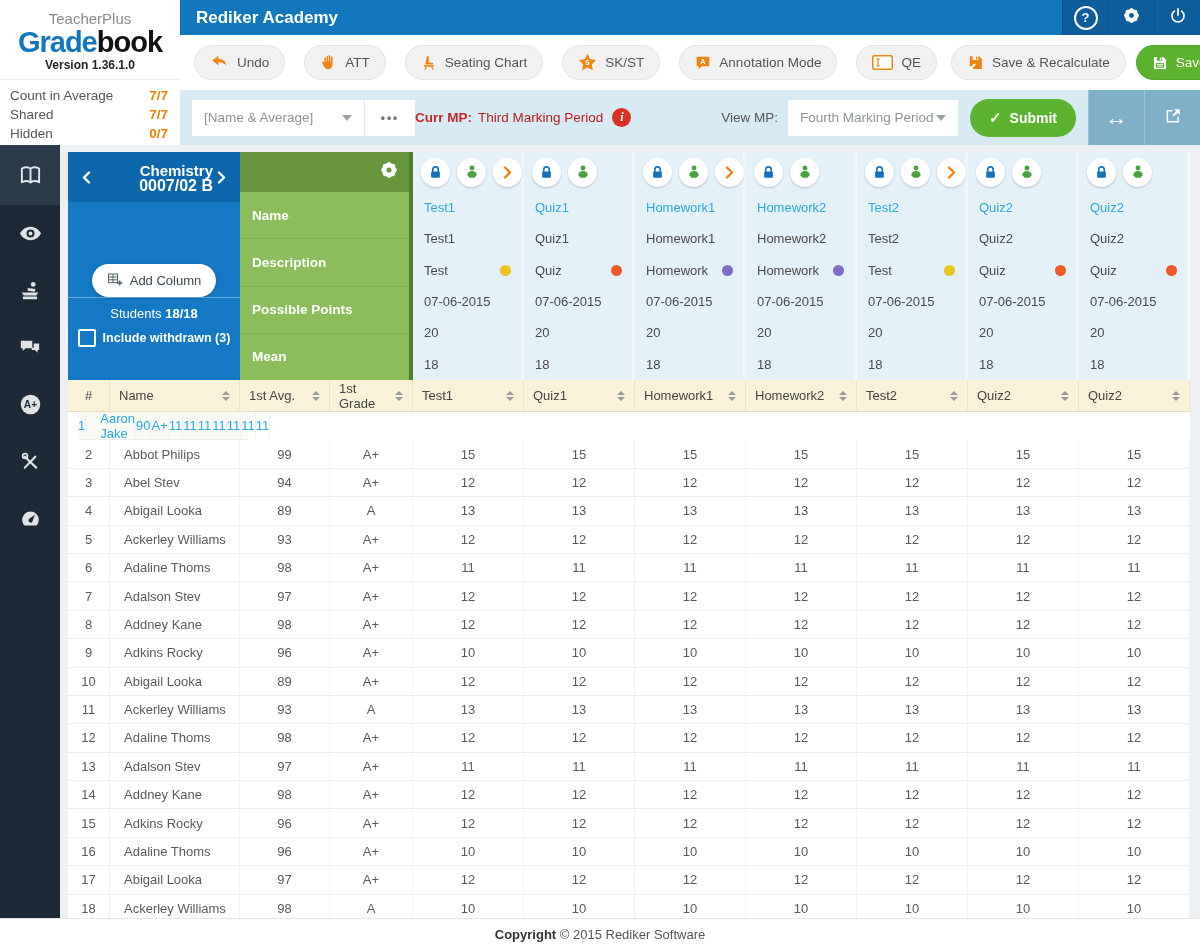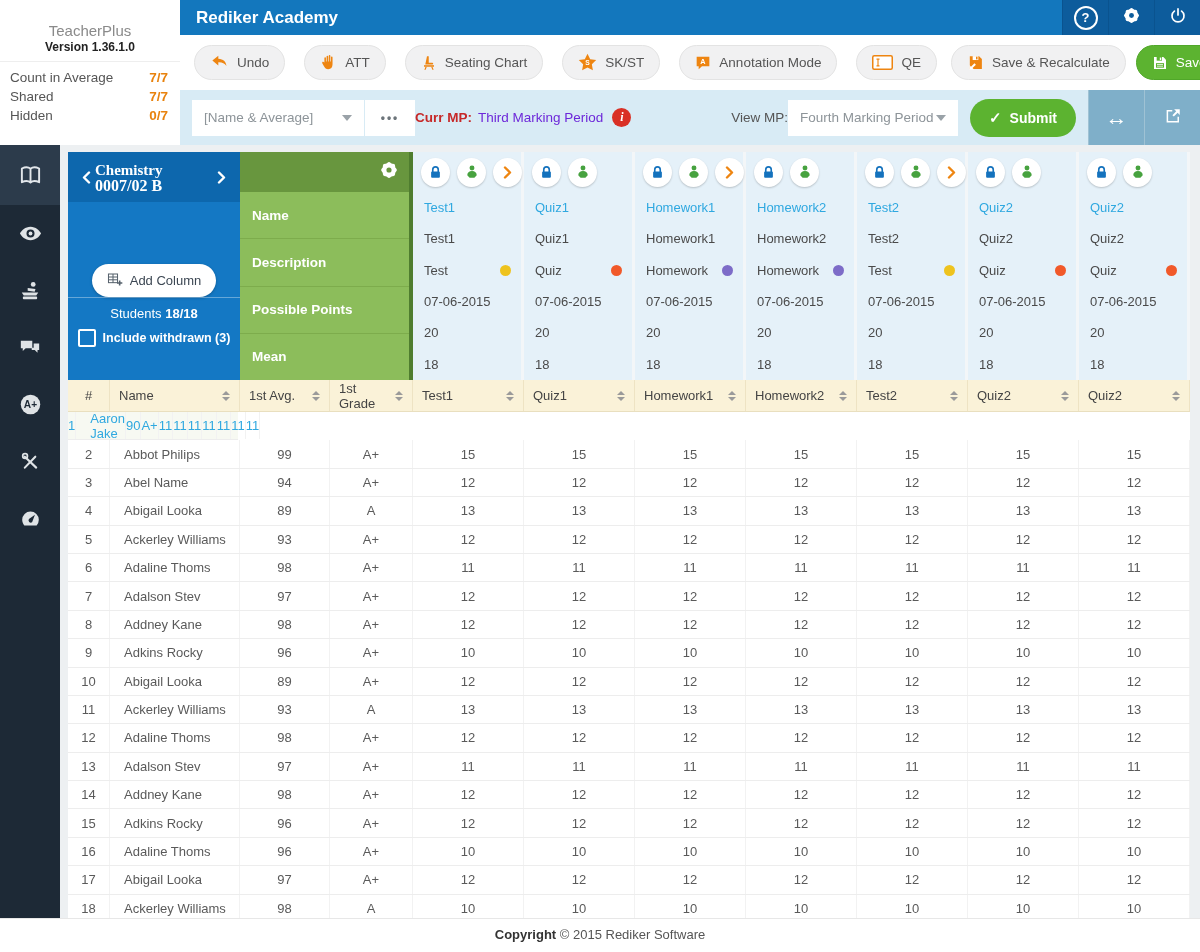--- a/index.html
+++ b/index.html
@@ -1,20 +1,20 @@
 <!DOCTYPE html>
 <html><head>
 <meta charset="utf-8">
 <style>
   html,body{margin:0;padding:0;}
   body{width:1200px;height:952px;font-family:"Liberation Sans",sans-serif;background:#fff;overflow:hidden;}
   .page{position:relative;width:1200px;height:952px;}
 
   
-  .logo{position:absolute;left:0;top:12px;width:180px;height:145px;background:#fff;box-sizing:border-box;padding-top:10px;}
+  .logo{position:absolute;left:0;top:0;width:180px;height:145px;background:#fff;box-sizing:border-box;padding-top:10px;}
   .logo-top{text-align:center;color:#8a8a8a;font-size:15px;}
   .logo-main{text-align:center;font-size:29px;font-weight:bold;line-height:30px;letter-spacing:-1px;}
   .logo-main .lb{color:#1377bd;}
   .logo-main .ld{color:#111;}
   .logo-ver{text-align:center;font-size:12px;font-weight:bold;color:#222;margin-top:1px;}
   .stats{margin-top:7px;border-top:1px solid #eee;padding:6px 12px 0 10px;}
   .stat-row{display:flex;justify-content:space-between;font-size:13.5px;line-height:19px;color:#555;gap:8px;}
   .stat-row b{color:#e8820d;}
 
   
@@ -36,44 +36,44 @@
   .toolbar .pill + .pill{margin-left:10px;}
 
   
   .filterbar{position:absolute;left:180px;top:90px;width:1020px;height:55px;background:#d8ebf5;display:flex;align-items:center;box-sizing:border-box;padding-left:12px;}
   .white-box{background:#fff;height:36px;display:flex;align-items:center;box-sizing:border-box;padding:0 12px;color:#8d9499;font-size:13.5px;cursor:pointer;}
   .nv{width:172px;}
   .chev{margin-left:auto;width:0;height:0;border-left:5px solid transparent;border-right:5px solid transparent;border-top:6px solid #9aa2a8;}
   .more{width:50px;margin-left:1px;justify-content:center;color:#6d757b;font-weight:bold;letter-spacing:2px;font-size:12px;}
   .currmp{display:flex;align-items:center;font-size:13.5px;}
   .currmp .cl{color:#c62828;font-weight:bold;margin-right:6px;}
-  .currmp .cv{color:#6d28d9;}
+  .currmp .cv{color:#b91c1c;}
   .info{margin-left:9px;width:19px;height:19px;border-radius:50%;background:#d93025;color:#fff;font-weight:bold;font-size:12px;display:flex;align-items:center;justify-content:center;font-family:"Liberation Serif",serif;font-style:italic;cursor:pointer;}
   .viewmp{margin-left:auto;display:flex;align-items:center;}
   .viewmp .vl{color:#555;font-size:13.5px;}
-  .sel{width:170px;}
+  .sel{width:170px;margin-left:10px;}
   .sel .chev{margin-left:auto;}
   .submit{display:flex;align-items:center;gap:8px;height:38px;border-radius:19px;border:none;background:#5cb330;color:#fff;font-size:14px;font-weight:bold;padding:0 19px;margin:0 12px;font-family:"Liberation Sans",sans-serif;cursor:pointer;}
   .submit .ck{font-size:15px;}
   .tealbox{display:flex;height:55px;margin-left:0;}
   .tb2{width:55px;height:55px;background:#7fafc9;border-left:1px solid #9fc2d4;display:flex;align-items:center;justify-content:center;color:#fff;cursor:pointer;}
   .arrw{font-size:22px;font-weight:bold;line-height:1;}
 
   
   .sidebar{position:absolute;left:0;top:145px;width:60px;height:773px;background:#1d2936;}
   .side-item{width:60px;height:57px;display:flex;align-items:center;justify-content:center;cursor:pointer;}
   .side-item.active{background:#2c3b4b;height:60px;}
   .side-item .ic{display:flex;}
 
   
   .main{position:absolute;left:60px;top:145px;width:1140px;height:773px;background:#edf0f2;}
 
   .class-panel{position:absolute;left:8px;top:7px;width:172px;height:228px;background:#1478c4;display:flex;flex-direction:column;}
   .cp-head{height:50px;background:#0d67ad;display:flex;align-items:center;box-sizing:border-box;padding:0 10px;}
-  .cp-title{flex:1;text-align:left;color:#fff;font-family:Liberation Serif, serif;}
+  .cp-title{flex:1;text-align:right;color:#fff;}
   .cp-name{font-size:15px;font-weight:bold;line-height:17px;}
   .cp-sec{font-size:16px;font-weight:bold;line-height:14px;}
   .cp-nav{display:flex;cursor:pointer;padding:4px;}
   .cp-mid{height:95px;display:flex;align-items:flex-end;justify-content:center;}
   .addcol{display:flex;align-items:center;gap:7px;height:33px;border-radius:17px;border:none;background:#fff;color:#3c4753;font-size:13px;padding:0 15px;font-family:"Liberation Sans",sans-serif;box-shadow:0 1px 3px rgba(0,0,0,.25);cursor:pointer;}
   .cp-bot{flex:1;border-top:1px solid rgba(255,255,255,.35);box-sizing:border-box;padding-top:8px;}
   .students{text-align:center;color:#fff;font-size:13px;}
   .withdrawn{display:flex;align-items:center;gap:7px;justify-content:center;margin-top:8px;color:#fff;font-size:12.5px;font-weight:bold;cursor:pointer;}
   .cb{width:14px;height:14px;border:2px solid #fff;border-radius:2px;background:transparent;display:inline-block;}
 
@@ -111,20 +111,21 @@
   .footer{position:absolute;left:0;top:918px;width:1200px;height:34px;background:#fff;border-top:1px solid #e7e7e7;box-sizing:border-box;text-align:center;padding-top:8px;font-size:13px;color:#555;}
   .footer .cb1{font-weight:bold;color:#333;margin-top:10px;}
 </style>
 </head>
 <body>
 
 <div class="page">
 
   <div class="logo">
     <div class="logo-top">TeacherPlus</div>
+    <div class="logo-main"><span class="lb">Grade</span><span class="ld">book</span></div>
     <div class="logo-ver">Version 1.36.1.0</div>
     <div class="stats" id="stats">
         <div class="stat-row">
           <span>Count in Average</span>
           <b>7/7</b>
         </div>
         <div class="stat-row">
           <span>Shared</span>
           <b>7/7</b>
         </div>
@@ -697,21 +698,21 @@
           <div class="gc center" style="width: 111px;">15</div>
           <div class="gc center" style="width: 111px;">15</div>
           <div class="gc center" style="width: 111px;">15</div>
           <div class="gc center" style="width: 111px;">15</div>
           <div class="gc center" style="width: 111px;">15</div>
           <div class="gc center" style="width: 111px;">15</div>
           <div class="gc center" style="width: 111px;">15</div>
         </div>
         <div class="grow">
           <div class="gc center" style="width: 42px;">3</div>
-          <div class="gc name" style="width: 130px;">Abel Name</div>
+          <div class="gc name" style="width: 130px;">Abel Stev</div>
           <div class="gc center" style="width: 90px;">94</div>
           <div class="gc center" style="width: 83px;">A+</div>
           <div class="gc center" style="width: 111px;">12</div>
           <div class="gc center" style="width: 111px;">12</div>
           <div class="gc center" style="width: 111px;">12</div>
           <div class="gc center" style="width: 111px;">12</div>
           <div class="gc center" style="width: 111px;">12</div>
           <div class="gc center" style="width: 111px;">12</div>
           <div class="gc center" style="width: 111px;">12</div>
         </div>

